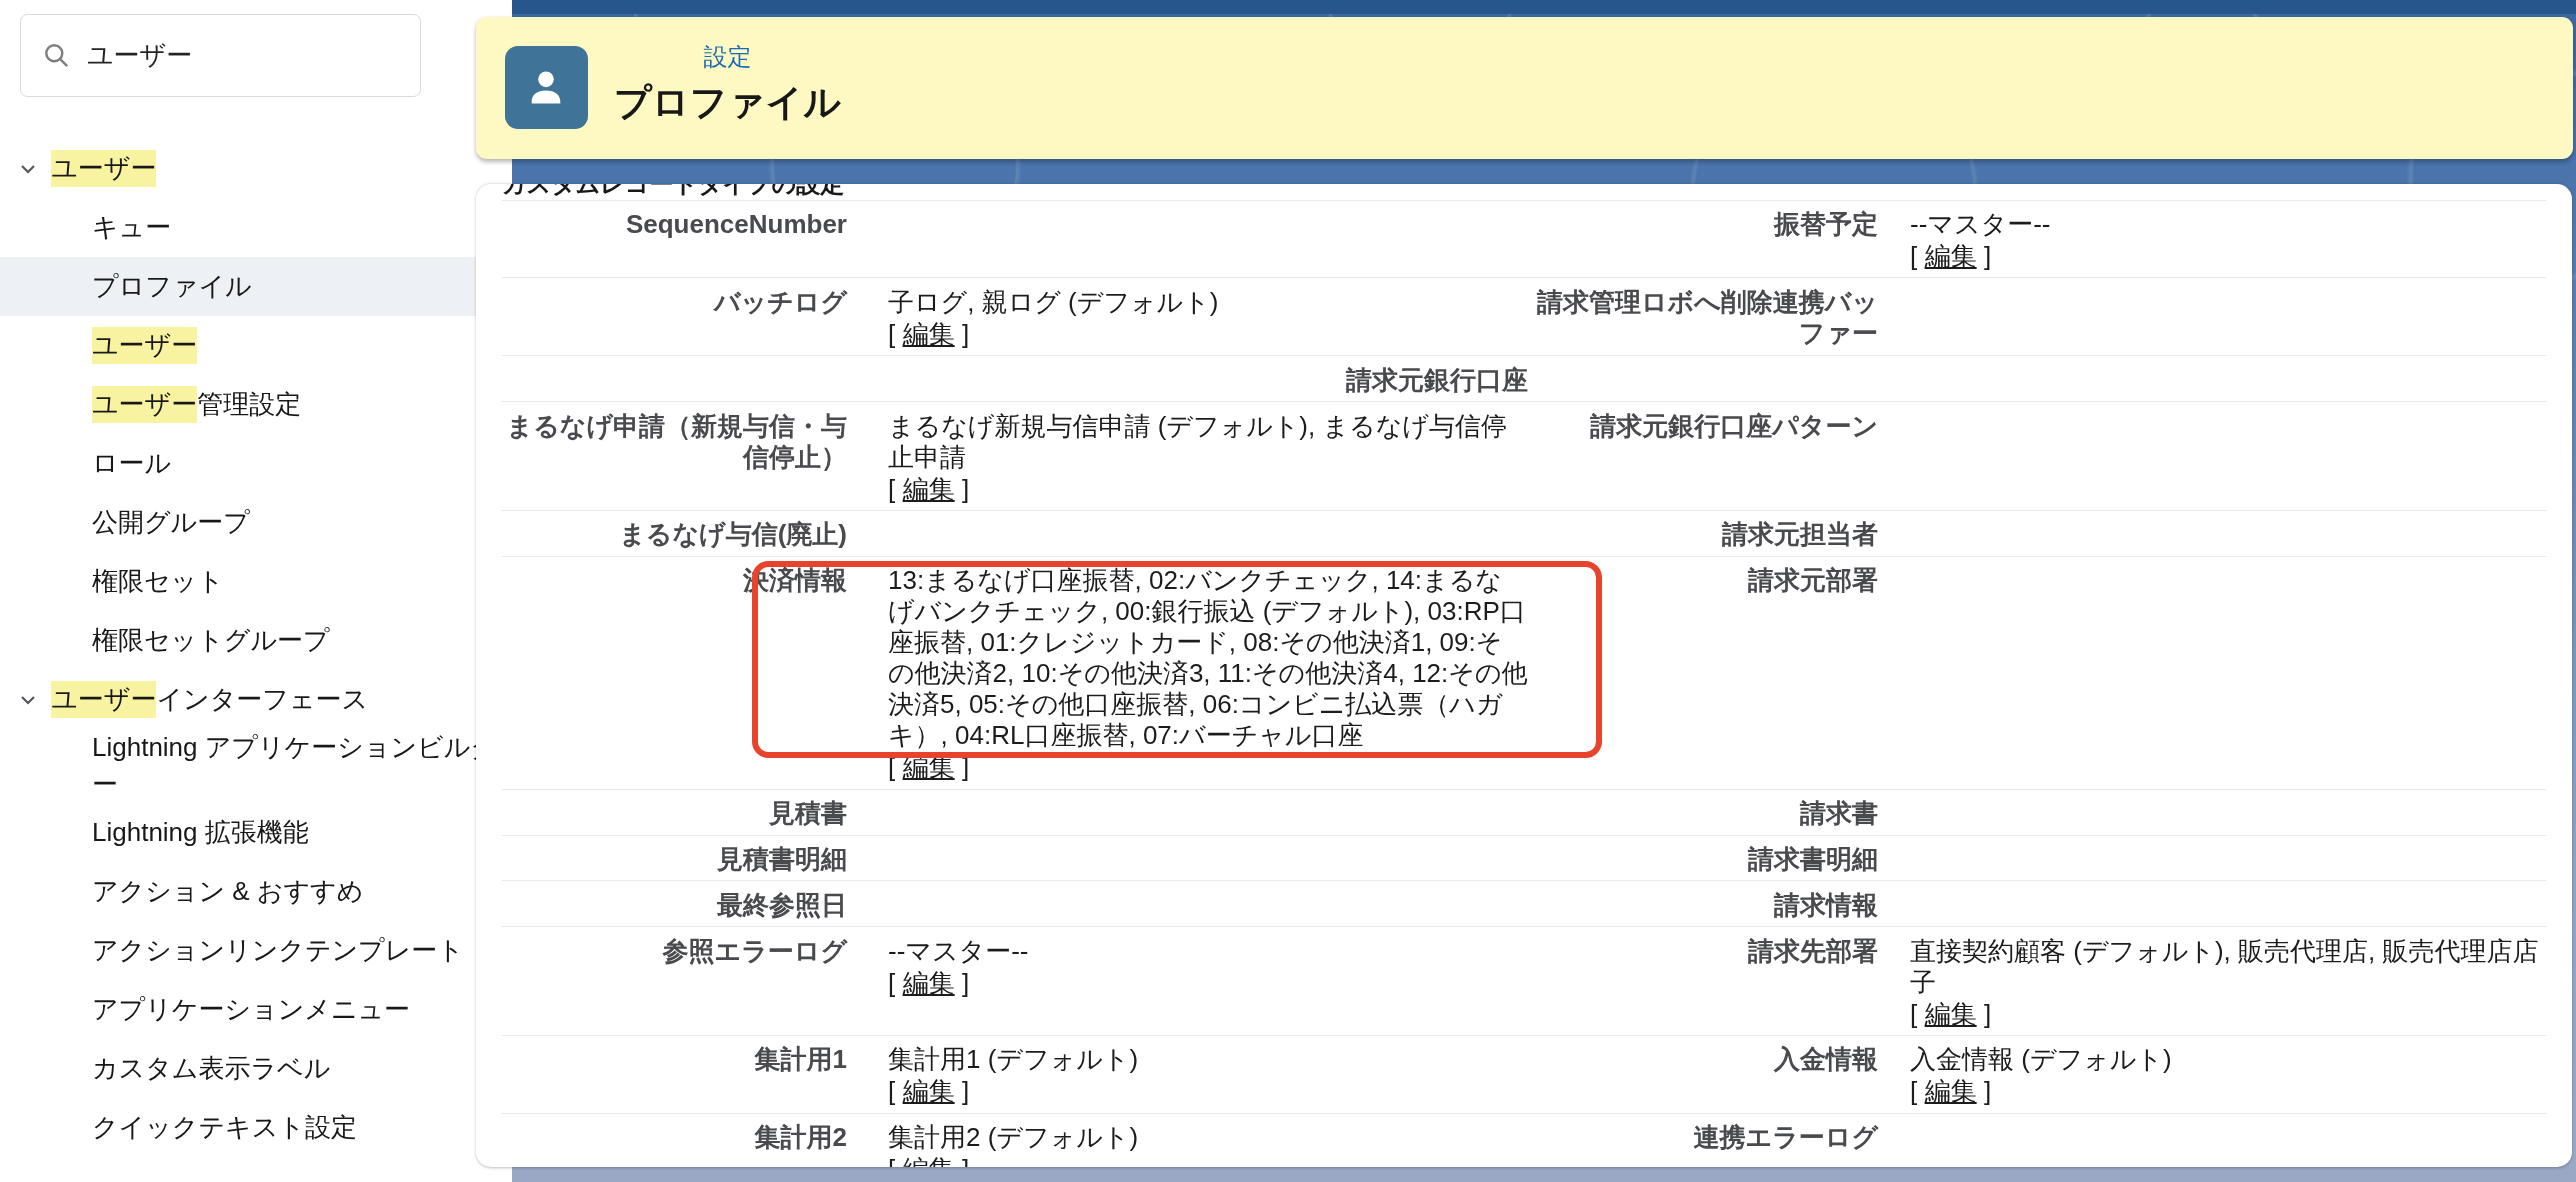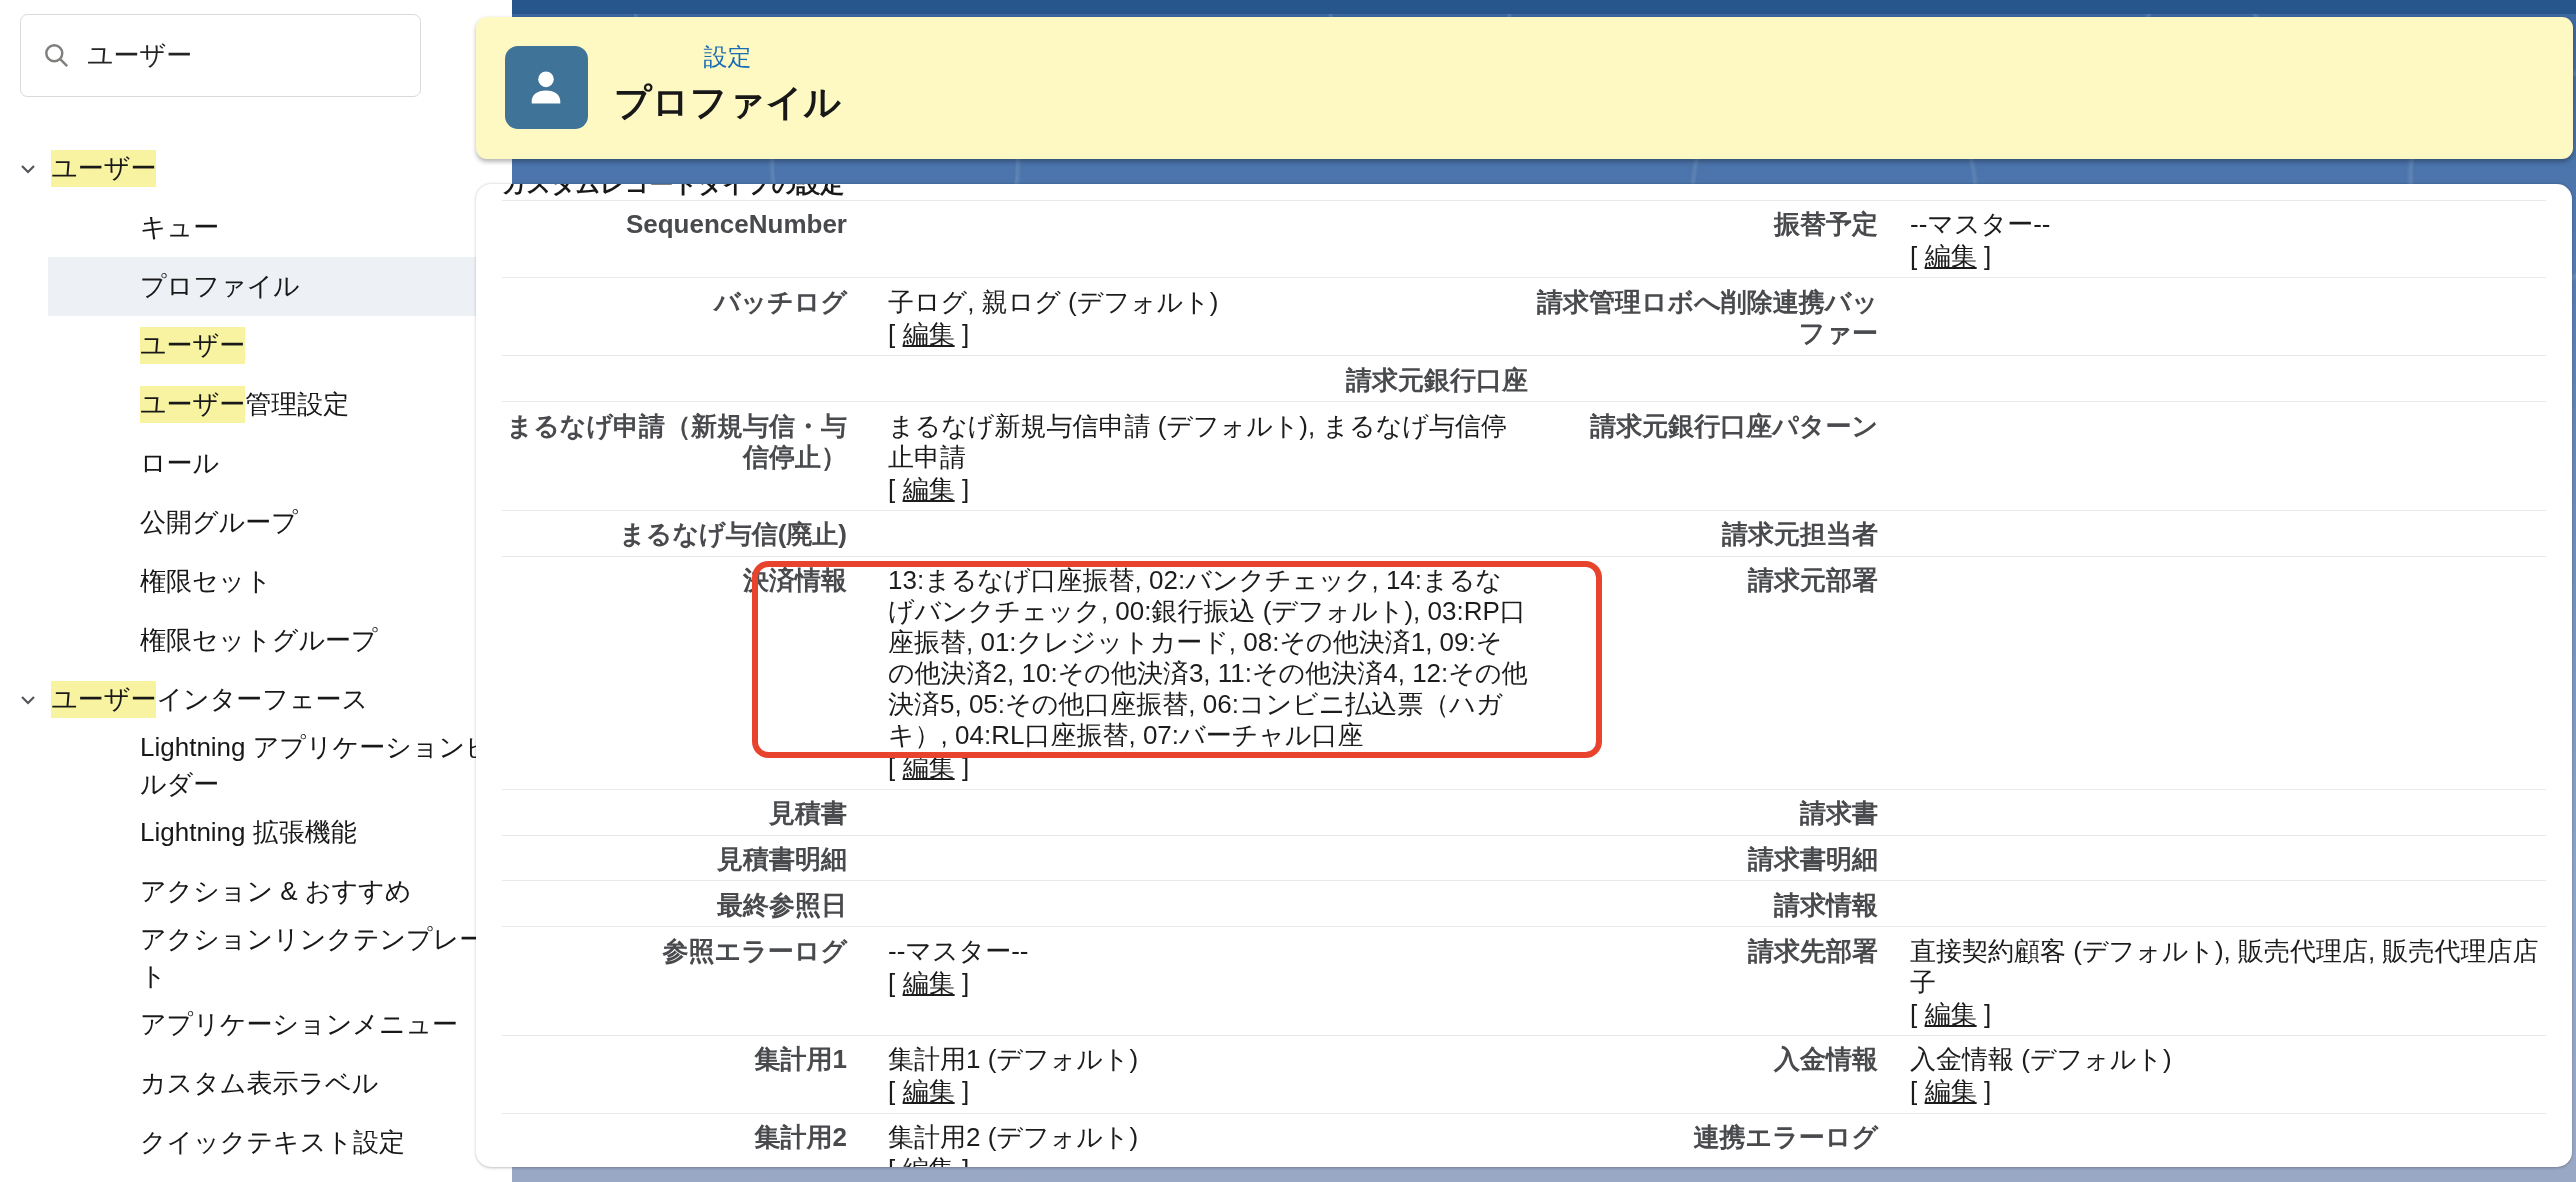--- a/index.html
+++ b/index.html
@@ -23,21 +23,21 @@
   
   .sidebar{position:absolute;left:0;top:0;width:512px;height:1182px;background:#ffffff;overflow:hidden;}
   .search-wrap{position:relative;margin:14px 0 0 20px;width:401px;height:83px;}
   .search-wrap svg{position:absolute;left:22px;top:27px;}
   .search-input{box-sizing:border-box;width:401px;height:83px;border:1.8px solid #d9d9d9;border-radius:7.4px;
     padding:0 18.4px 0 66px;font-size:26px;color:#242424;outline:none;background:#fff;
     font-family:"Liberation Sans","DejaVu Sans",sans-serif;}
   .nav{margin-top:42px;font-size:26px;color:#181818;}
   .nav-item{display:flex;align-items:center;min-height:59px;line-height:37px;cursor:pointer;}
   .nav-item.parent{padding-left:14px;}
-  .nav-item.child{padding-left:92px;padding-right:4px;margin-left:48px;}
+  .nav-item.child{padding-left:92px;padding-right:4px;}
   .nav-item.selected{background:#edf0f5;}
   .chev{width:28px;height:28px;margin-right:9.2px;display:inline-flex;align-items:center;justify-content:center;}
   .hl{background:#f7f3a1;}
 
   
   .header-card{position:absolute;left:476px;top:16.6px;width:2097px;height:142px;background:#fef9c3;
     border-radius:11px;box-shadow:0 2.8px 4.6px rgba(0,0,0,.28);text-align:center;}
   .page-icon{position:absolute;left:28.5px;top:29.5px;width:83px;height:83px;background:#3f7398;border-radius:13px;
     display:flex;align-items:center;justify-content:center;}
   .head-text{position:absolute;left:138px;top:24px;}

